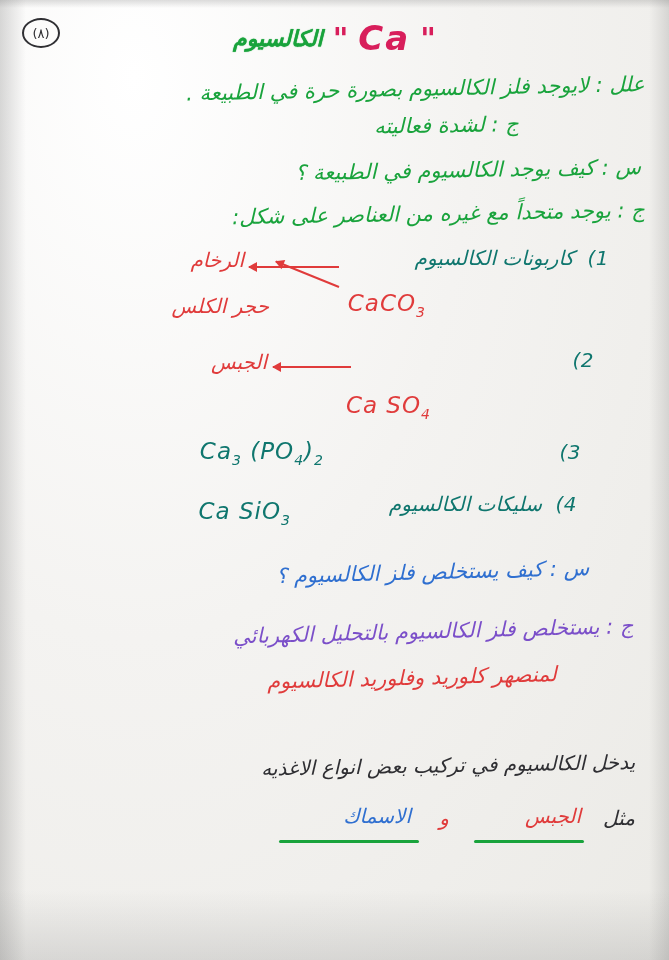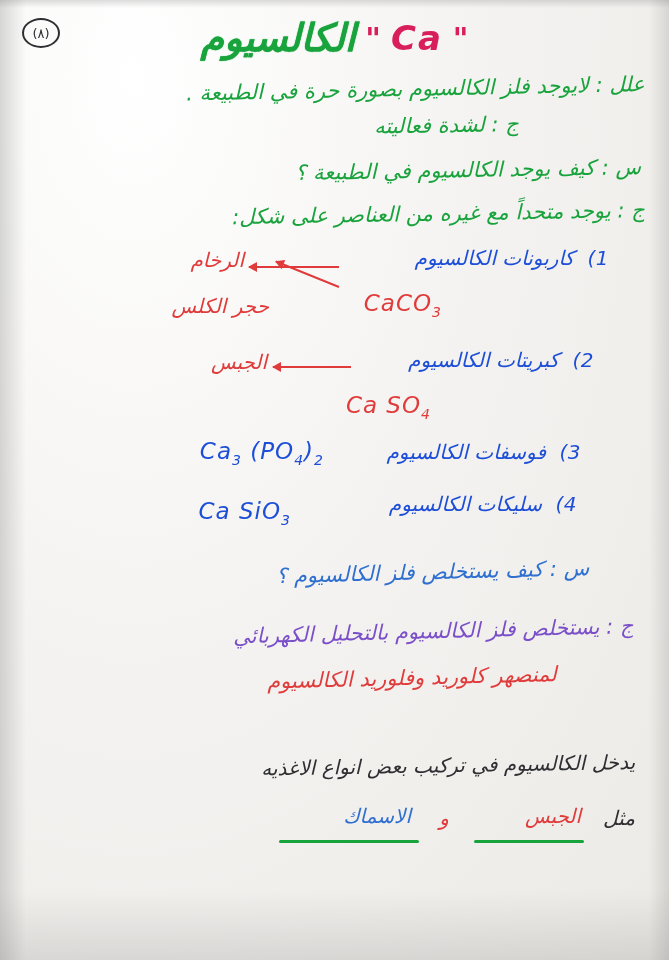--- a/index.html
+++ b/index.html
@@ -85,40 +85,40 @@
     left: 0;
     width: 100%;
     height: 56px;
     display: flex;
     align-items: center;
     justify-content: center;
     gap: 10px;
     direction: rtl;
   }
   #title-ar {
-    font-size: 38px;
+    font-size: 22px;
     font-weight: bold;
     color: #19a33c;
     text-shadow: 0 0 1px #19a33c;
     font-style: italic;
   }
   #title-quote-open, #title-quote-close {
     font-size: 30px;
     color: #d81e5b;
     font-weight: bold;
   }
   #title-sym {
     font-size: 34px;
     font-weight: bold;
     color: #d81e5b;
     font-style: italic;
     letter-spacing: 2px;
   }
   .green  { color: #19a33c; }
-  .pink   { color: #1d4ed8; }
+  .pink   { color: #0f766e; }
   .red    { color: #e03b3b; }
   .blue   { color: #2f6fd0; }
   .purple { color: #7b4fc9; }
   .dark   { color: #2f2f33; }
 
   .l1 { font-size: 21px; }
   .l2 { font-size: 20px; }
   .formula {
     font-style: italic;
     direction: ltr;
@@ -176,34 +176,32 @@
   <div class="ink hand l1 green" style="top:155px; right:28px; transform: rotate(-1deg);">س : كيف يوجد الكالسيوم في الطبيعة ؟</div>
 
   <div class="ink hand l1 green" style="top:198px; right:24px; transform: rotate(-1deg);">ج : يوجد متحداً مع غيره من العناصر على شكل:</div>
 
   <div class="ink hand l2 pink" style="top:246px; right:60px;">1)</div>
   <div class="ink hand l2 pink" style="top:246px; right:95px;">كاربونات الكالسيوم</div>
   <div class="arrow" style="top:266px; right:330px; width:90px;"></div>
   <div class="ink hand l2 red" style="top:248px; right:425px;margin-left:40px;">الرخام</div>
   <div class="arrow" style="top:286px; right:330px; width:68px; transform: rotate(22deg); transform-origin: right center;"></div>
   <div class="ink hand l2 red" style="top:294px; right:400px;">حجر الكلس</div>
-  <div class="ink hand formula red" style="top:290px; right:227px;">
+  <div class="ink hand formula red" style="top:290px; right:243px;">
     <span>CaCO</span><sub>3</sub>
   </div>
 
   <div class="ink hand l2 pink" style="top:348px; right:75px;">2)</div>
-  <div class="ink hand l2 pink" style="top:348px; right:110px;">كبريتات الكالسيوم</div>
   <div class="arrow" style="top:366px; right:318px; width:78px;"></div>
   <div class="ink hand l2 red" style="top:350px; right:402px;">الجبس</div>
   <div class="ink hand formula red" style="top:392px; right:238px;">
     <span>Ca SO</span><sub>4</sub>
   </div>
 
   <div class="ink hand l2 pink" style="top:440px; right:88px;">3)</div>
-  <div class="ink hand l2 pink" style="top:440px; right:123px;">فوسفات الكالسيوم</div>
   <div class="ink hand formula pink" style="top:438px; right:345px;">
     <span>Ca</span><sub>3</sub><span> (PO</span><sub>4</sub><span>)</span><sub>2</sub>
   </div>
 
   <div class="ink hand l2 pink" style="top:492px; right:92px;">4)</div>
   <div class="ink hand l2 pink" style="top:492px; right:127px;">سليكات الكالسيوم</div>
   <div class="ink hand formula pink" style="top:498px; right:378px;">
     <span>Ca SiO</span><sub>3</sub>
   </div>
 

